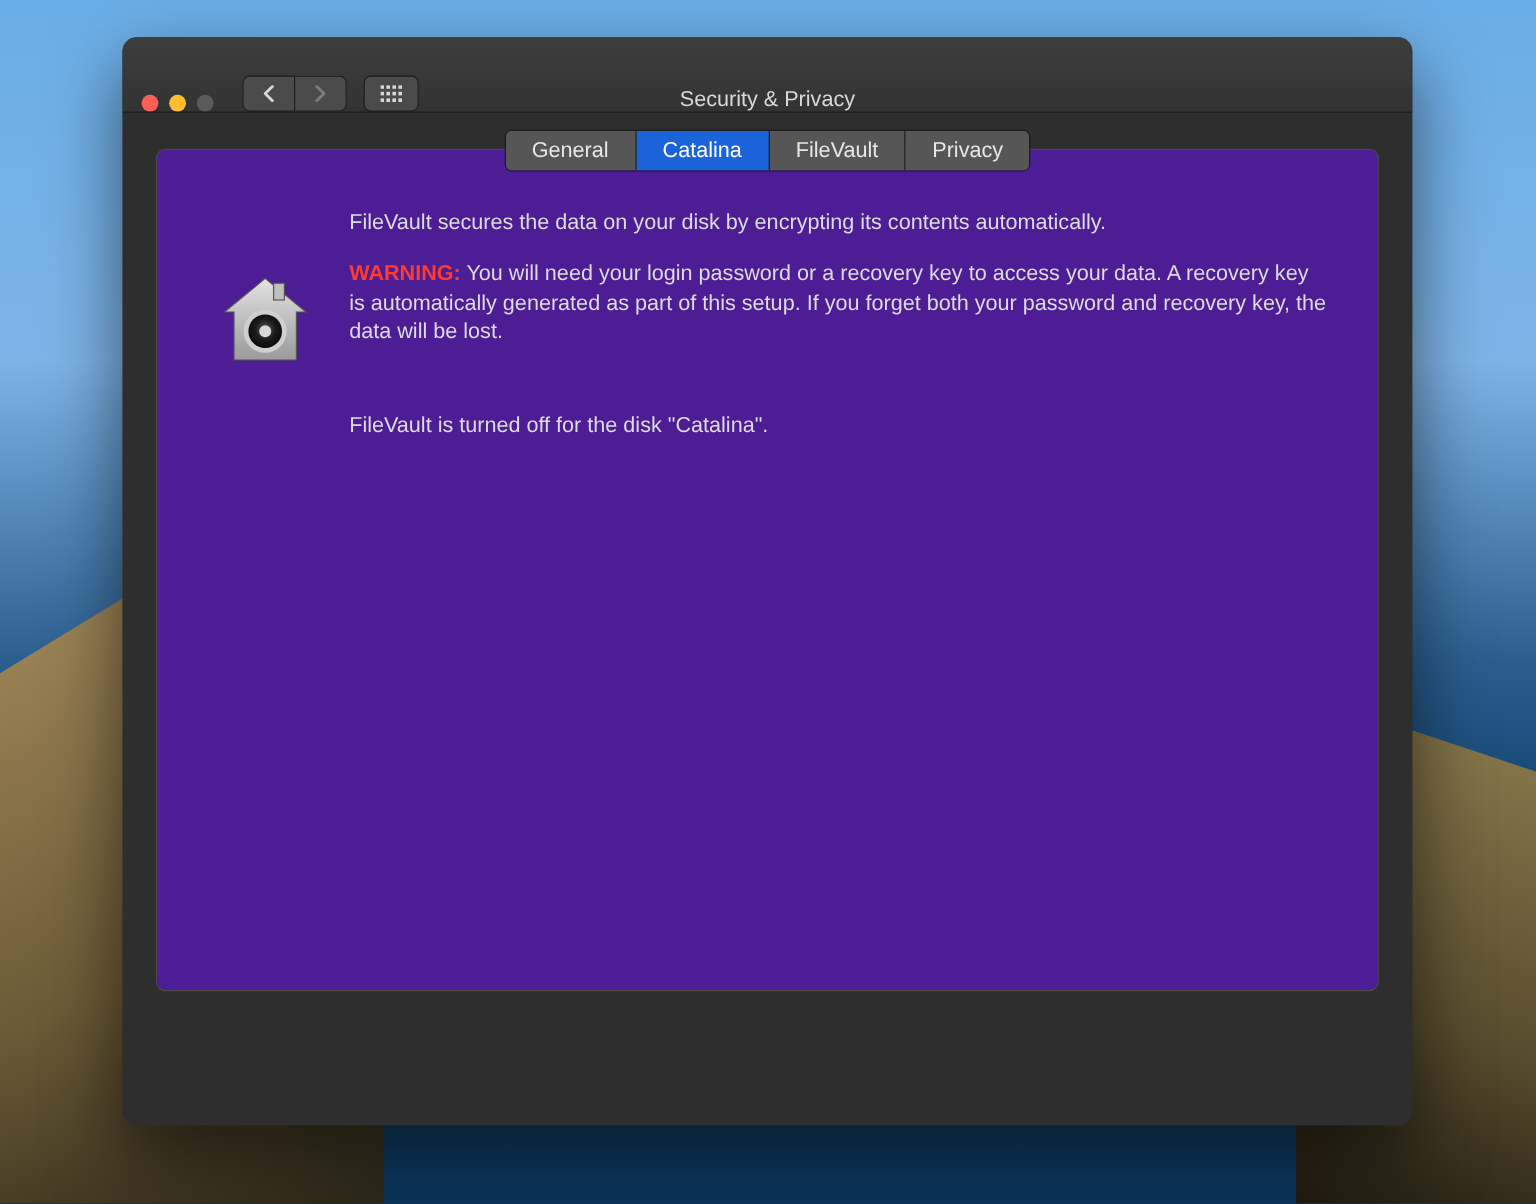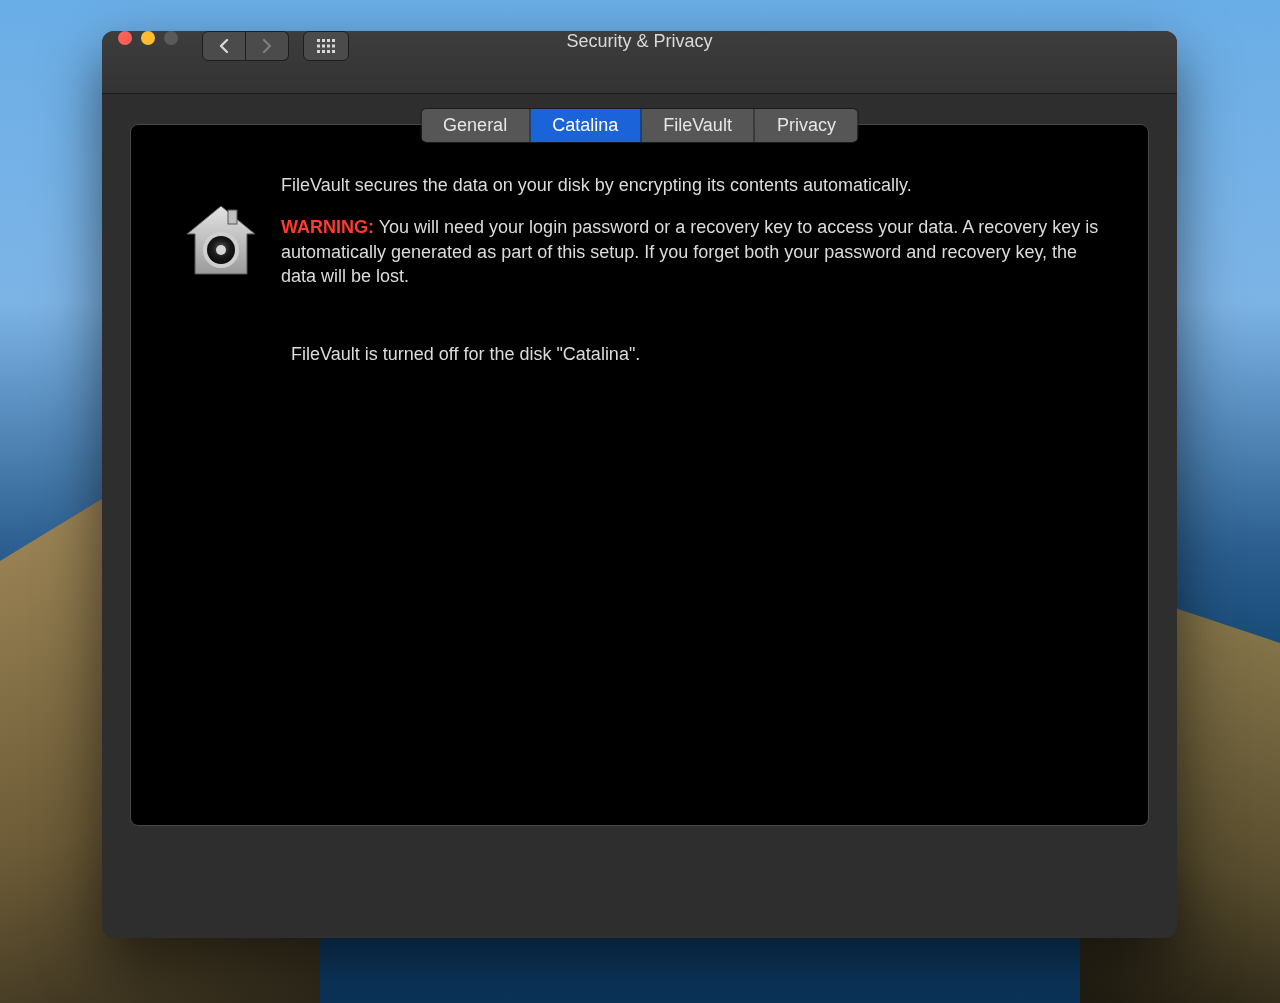--- a/index.html
+++ b/index.html
@@ -4,48 +4,48 @@
 <style>
   html,body{margin:0;padding:0;width:1280px;height:1003px;font-family:-apple-system,"Helvetica Neue",Arial,sans-serif;background:#3a3a3a;overflow:hidden}
   
   .desktop{position:absolute;inset:0;background:linear-gradient(180deg,#6aaee7 0%,#7db4e6 30%,#2b5e8e 55%,#0e3f6b 70%,#072b48 100%)}
   .island-left{position:absolute;bottom:0;left:0;width:320px;height:520px;background:linear-gradient(160deg,#a28a5a 0%,#6b5a36 60%,#2c2719 100%);clip-path:polygon(0 15%,40% 0,100% 60%,100% 100%,0 100%)}
   .island-right{position:absolute;bottom:0;right:0;width:200px;height:400px;background:linear-gradient(200deg,#8b7a4d 0%,#564b2d 60%,#1f1b10 100%);clip-path:polygon(40% 0,100% 10%,100% 100%,0 100%,0 60%)}
   .sea{position:absolute;bottom:0;left:0;right:0;height:300px;background:linear-gradient(180deg,#1e5a91 0%,#0b355b 100%)}
 
   
   .window{position:absolute;left:102px;top:31px;width:1075px;height:907px;border-radius:12px;background:#2e2e2e;box-shadow:0 25px 60px rgba(0,0,0,.55);display:flex;flex-direction:column;overflow:hidden}
-  .titlebar{height:62px;background:linear-gradient(180deg,#3d3d3d,#333);display:flex;align-items:flex-start;padding:0 16px;border-bottom:1px solid #1c1c1c;position:relative}
+  .titlebar{height:62px;background:linear-gradient(180deg,#3d3d3d,#333);display:flex;align-items:flex-end;padding:0 16px;border-bottom:1px solid #1c1c1c;position:relative}
   .traffic{display:flex;gap:9px;margin-right:24px}
   .dot{width:14px;height:14px;border-radius:50%}
   .dot.red{background:#ff5f57}
   .dot.yellow{background:#febc2e}
   .dot.green{background:#5a5a5a}
   .navseg{display:flex;margin-right:14px}
   .navbtn{width:42px;height:28px;background:#4b4b4b;border:1px solid #1d1d1d;display:flex;align-items:center;justify-content:center}
   .navbtn:first-child{border-radius:6px 0 0 6px}
   .navbtn:last-child{border-radius:0 6px 6px 0;border-left:none}
   .navbtn.disabled svg{opacity:.35}
   .gridbtn{width:44px;height:28px;background:#4b4b4b;border:1px solid #1d1d1d;border-radius:6px;display:flex;align-items:center;justify-content:center}
   .title{position:absolute;left:0;right:0;text-align:center;color:#d9d9d9;font-size:18px;font-weight:500;pointer-events:none}
   .search{margin-left:auto;display:flex;align-items:center;background:#474747;border:1px solid #1c1c1c;border-radius:6px;height:28px;width:260px;padding:0 8px;position:relative}
   .search svg{flex:none}
   .search input{flex:1;background:transparent;border:none;outline:none;color:#ddd;font-size:15px;margin-left:6px}
   .search input::placeholder{color:#8e8e8e}
   .resize-grip{position:absolute;right:6px;top:50%;transform:translateY(-50%);width:56px;height:2px;border-top:1px solid #666;border-bottom:1px solid #666;box-shadow:0 4px 0 #666}
 
   .body{flex:1;position:relative;padding:30px 28px 0 28px}
-  .panel{border:1px solid #494949;border-radius:8px;height:700px;position:relative;background:#000000}
+  .panel{border:1px solid #494949;border-radius:8px;height:700px;position:relative;background:#4c1d95}
   .tabs{position:absolute;top:-17px;left:50%;transform:translateX(-50%);display:flex;border-radius:6px;overflow:hidden;border:1px solid #1a1a1a}
   .tab{padding:6px 22px;background:#565656;color:#e7e7e7;font-size:18px;border-right:1px solid #1a1a1a;cursor:default}
   .tab:last-child{border-right:none}
   .tab.active{background:#1a63d9;color:#fff}
 
   .content{padding:48px 40px 0 50px;color:#dcdcdc;font-size:18px;line-height:1.35}
-  .toprow{display:flex;gap:20px;align-items:center}
+  .toprow{display:flex;gap:30px;align-items:flex-end}
   .fv-icon{flex:none;width:80px;height:80px}
   .toptext{flex:1}
   .toptext .desc{margin:0 0 16px 0}
   .warn{color:#dcdcdc}
   .warn .label{color:#ff3b30;font-weight:700}
   .turnon{flex:none}
   .macbtn{background:linear-gradient(180deg,#6a6a6a,#575757);border:1px solid #1a1a1a;border-radius:6px;color:#e9e9e9;font-size:17px;padding:5px 18px;box-shadow:0 1px 0 rgba(255,255,255,.08) inset;cursor:default}
   .status{margin:36px 0 12px 110px}
 
   .footer{position:absolute;left:0;right:0;bottom:0;height:80px;display:flex;align-items:center;padding:0 30px}

